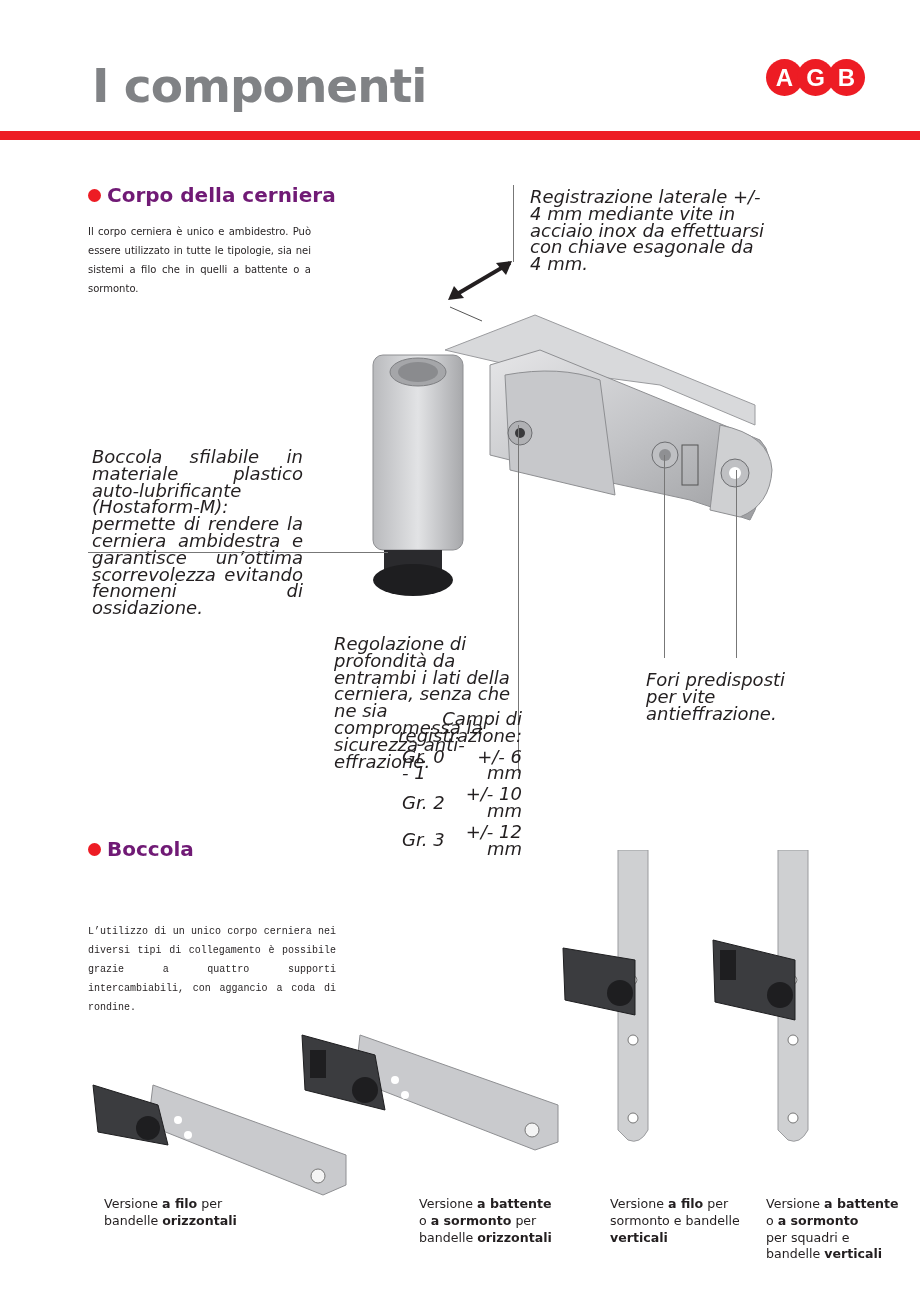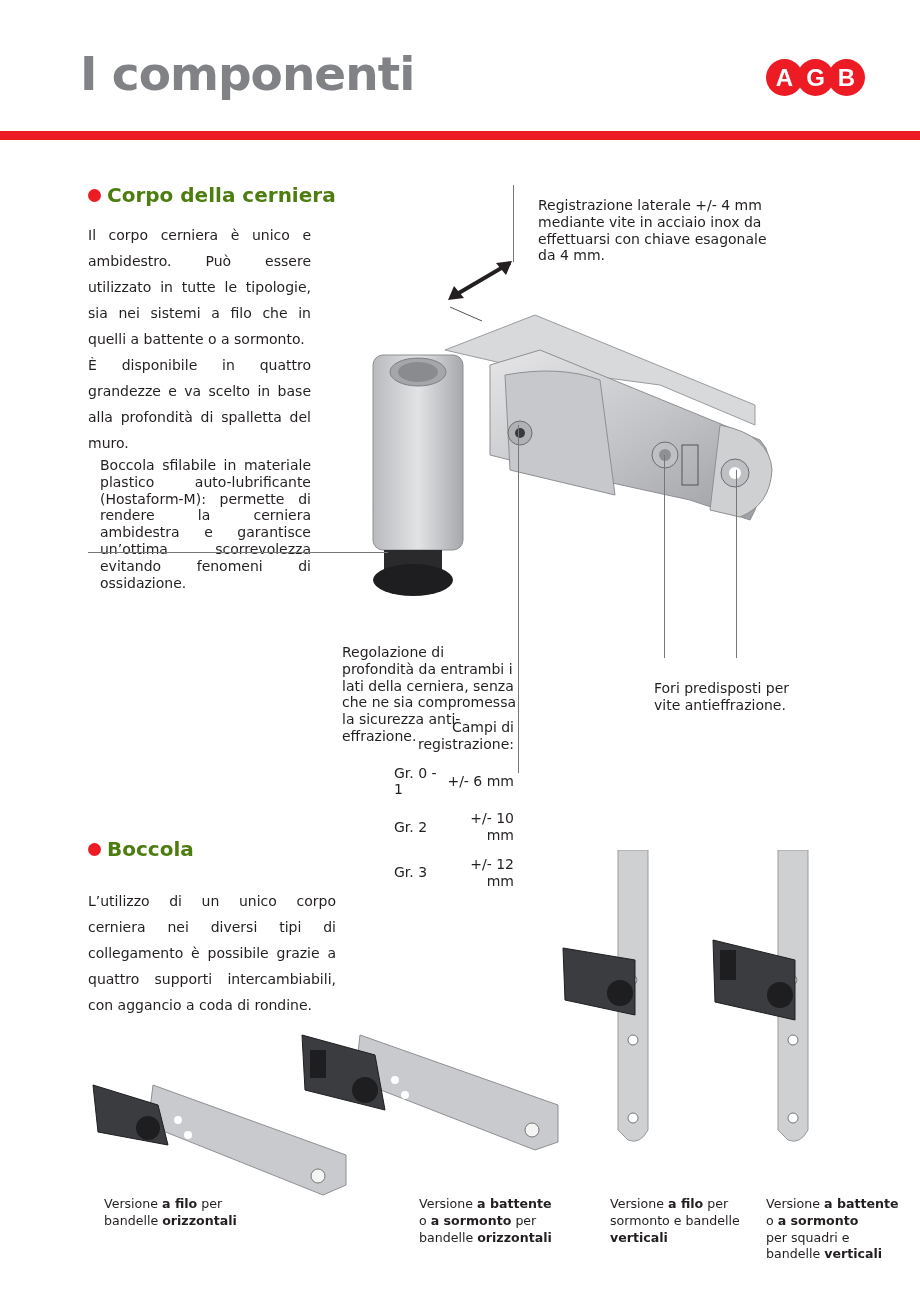--- a/index.html
+++ b/index.html
@@ -1,28 +1,28 @@
 <!DOCTYPE html>
 <html><head>
 <meta charset="utf-8">
 <style>
   html, body { margin:0; padding:0; }
   body { width:920px; height:1301px; background:#fff; position:relative; overflow:hidden;
          font-family:"DejaVu Sans", sans-serif; color:#231f20; }
   .abs { position:absolute; }
-  .title { left:80px; top:46px; font-size:47px; font-weight:bold; color:#808285; letter-spacing:-1px; margin:0; }
+  .title { left:80px; top:46px; font-size:47px; font-weight:bold; color:#808285; letter-spacing:-1px; margin:12px; }
   .logo { left:766px; top:59px; width:100px; height:38px; }
   .logo .c { position:absolute; top:0; width:37px; height:37px; border-radius:50%; background:#ed1c24;
              color:#fff; font-weight:bold; font-size:24px; line-height:37px; text-align:center;
              font-family:"Liberation Sans", sans-serif; }
   .redbar { left:0; top:131px; width:920px; height:9px; background:#ed1c24; }
-  .h2 { font-size:20px; font-weight:bold; color:#4d7c0f; margin:0; display:flex; align-items:center; }
+  .h2 { font-size:20px; font-weight:bold; color:#701a75; margin:0; display:flex; align-items:center; }
   .h2 .dot { width:13px; height:13px; border-radius:50%; background:#ed1c24; margin-right:6px; }
-  .body { font-size:14px; line-height:26px; text-align:justify; margin:0; }
-  .ital { font-size:14px; line-height:16.8px; margin:12px; }
+  .body { font-size:10px; line-height:19px; text-align:justify; margin:0; }
+  .ital { font-style:italic; font-size:18px; line-height:16.8px; margin:4px; }
   .vline { background:#777; width:1px; }
   .hline { background:#777; height:1px; }
   .caption { font-size:12.6px; line-height:16.8px; margin:16px; }
   .caption b { font-weight:bold; }
   .spec-row { display:flex; justify-content:flex-end;align-items:center; }
   .spec-row .g { width:52px; text-align:left; }
   .spec-row .v { width:68px; text-align:right; }
 </style>
 </head>
 <body>
@@ -34,21 +34,20 @@
   <div class="c" style="left:62px">B</div>
 </div>
 <div class="abs redbar"></div>
 
 <h2 class="abs h2" style="left:88px; top:183px;">
   <span class="dot"></span>
   <span>Corpo della cerniera</span>
 </h2>
 <div class="abs" style="left:88px; top:222px; width:223px;">
   <p class="body">Il corpo cerniera è unico e ambidestro. Può essere utilizzato in tutte le tipologie, sia nei sistemi a filo che in quelli a battente o a sormonto.</p>
-  <p class="body">È disponibile in quattro grandezze e va scelto in base alla profondità di spalletta del muro.</p>
 </div>
 
 <div class="abs vline" style="left:513px; top:185px; height:77px;"></div>
 <p class="abs ital" style="left:526px; top:185px; width:240px;">Registrazione laterale +/- 4 mm mediante vite in acciaio inox da effettuarsi con chiave esagonale da 4 mm.</p>
 
 <svg class="abs" style="left:360px; top:255px;" width="420" height="350" viewBox="0 0 420 350">
   <defs>
     <linearGradient id="metal" x1="0" y1="0" x2="1" y2="1">
       <stop offset="0" stop-color="#e6e6e8"></stop>
       <stop offset="0.5" stop-color="#c3c4c7"></stop>
@@ -115,21 +114,21 @@
 </div>
 
 <div class="abs vline" style="left:664px; top:455px; height:203px;"></div>
 <div class="abs vline" style="left:736px; top:470px; height:188px;"></div>
 <p class="abs ital" style="left:642px; top:668px; width:150px;">Fori predisposti per vite antieffrazione.</p>
 
 <h2 class="abs h2" style="left:88px; top:837px;">
   <span class="dot"></span>
   <span>Boccola</span>
 </h2>
-<p class="abs body" style="left:88px; top:888px; width:248px;">L’utilizzo di un unico corpo cerniera nei diversi tipi di collegamento è possibile grazie a quattro supporti intercambiabili, con aggancio a coda di rondine.</p>
+<p class="abs body" style="left:88px; top:922px; width:248px;font-family:Liberation Mono, monospace;">L’utilizzo di un unico corpo cerniera nei diversi tipi di collegamento è possibile grazie a quattro supporti intercambiabili, con aggancio a coda di rondine.</p>
 
 <svg class="abs" style="left:88px; top:1080px;" width="265" height="120" viewBox="0 0 265 120">
   <polygon points="65,5 258,75 258,105 235,115 60,45" fill="#c9cacd" stroke="#8e8f92"></polygon>
   <circle cx="230" cy="96" r="7" fill="#f4f4f4" stroke="#777"></circle>
   <path d="M5,5 L70,25 L80,65 L10,52 Z" fill="#3b3c3f" stroke="#1e1e20"></path>
   <circle cx="60" cy="48" r="12" fill="#1e1e20"></circle>
   <circle cx="90" cy="40" r="4" fill="#fff"></circle>
   <circle cx="100" cy="55" r="4" fill="#fff"></circle>
 </svg>
 

